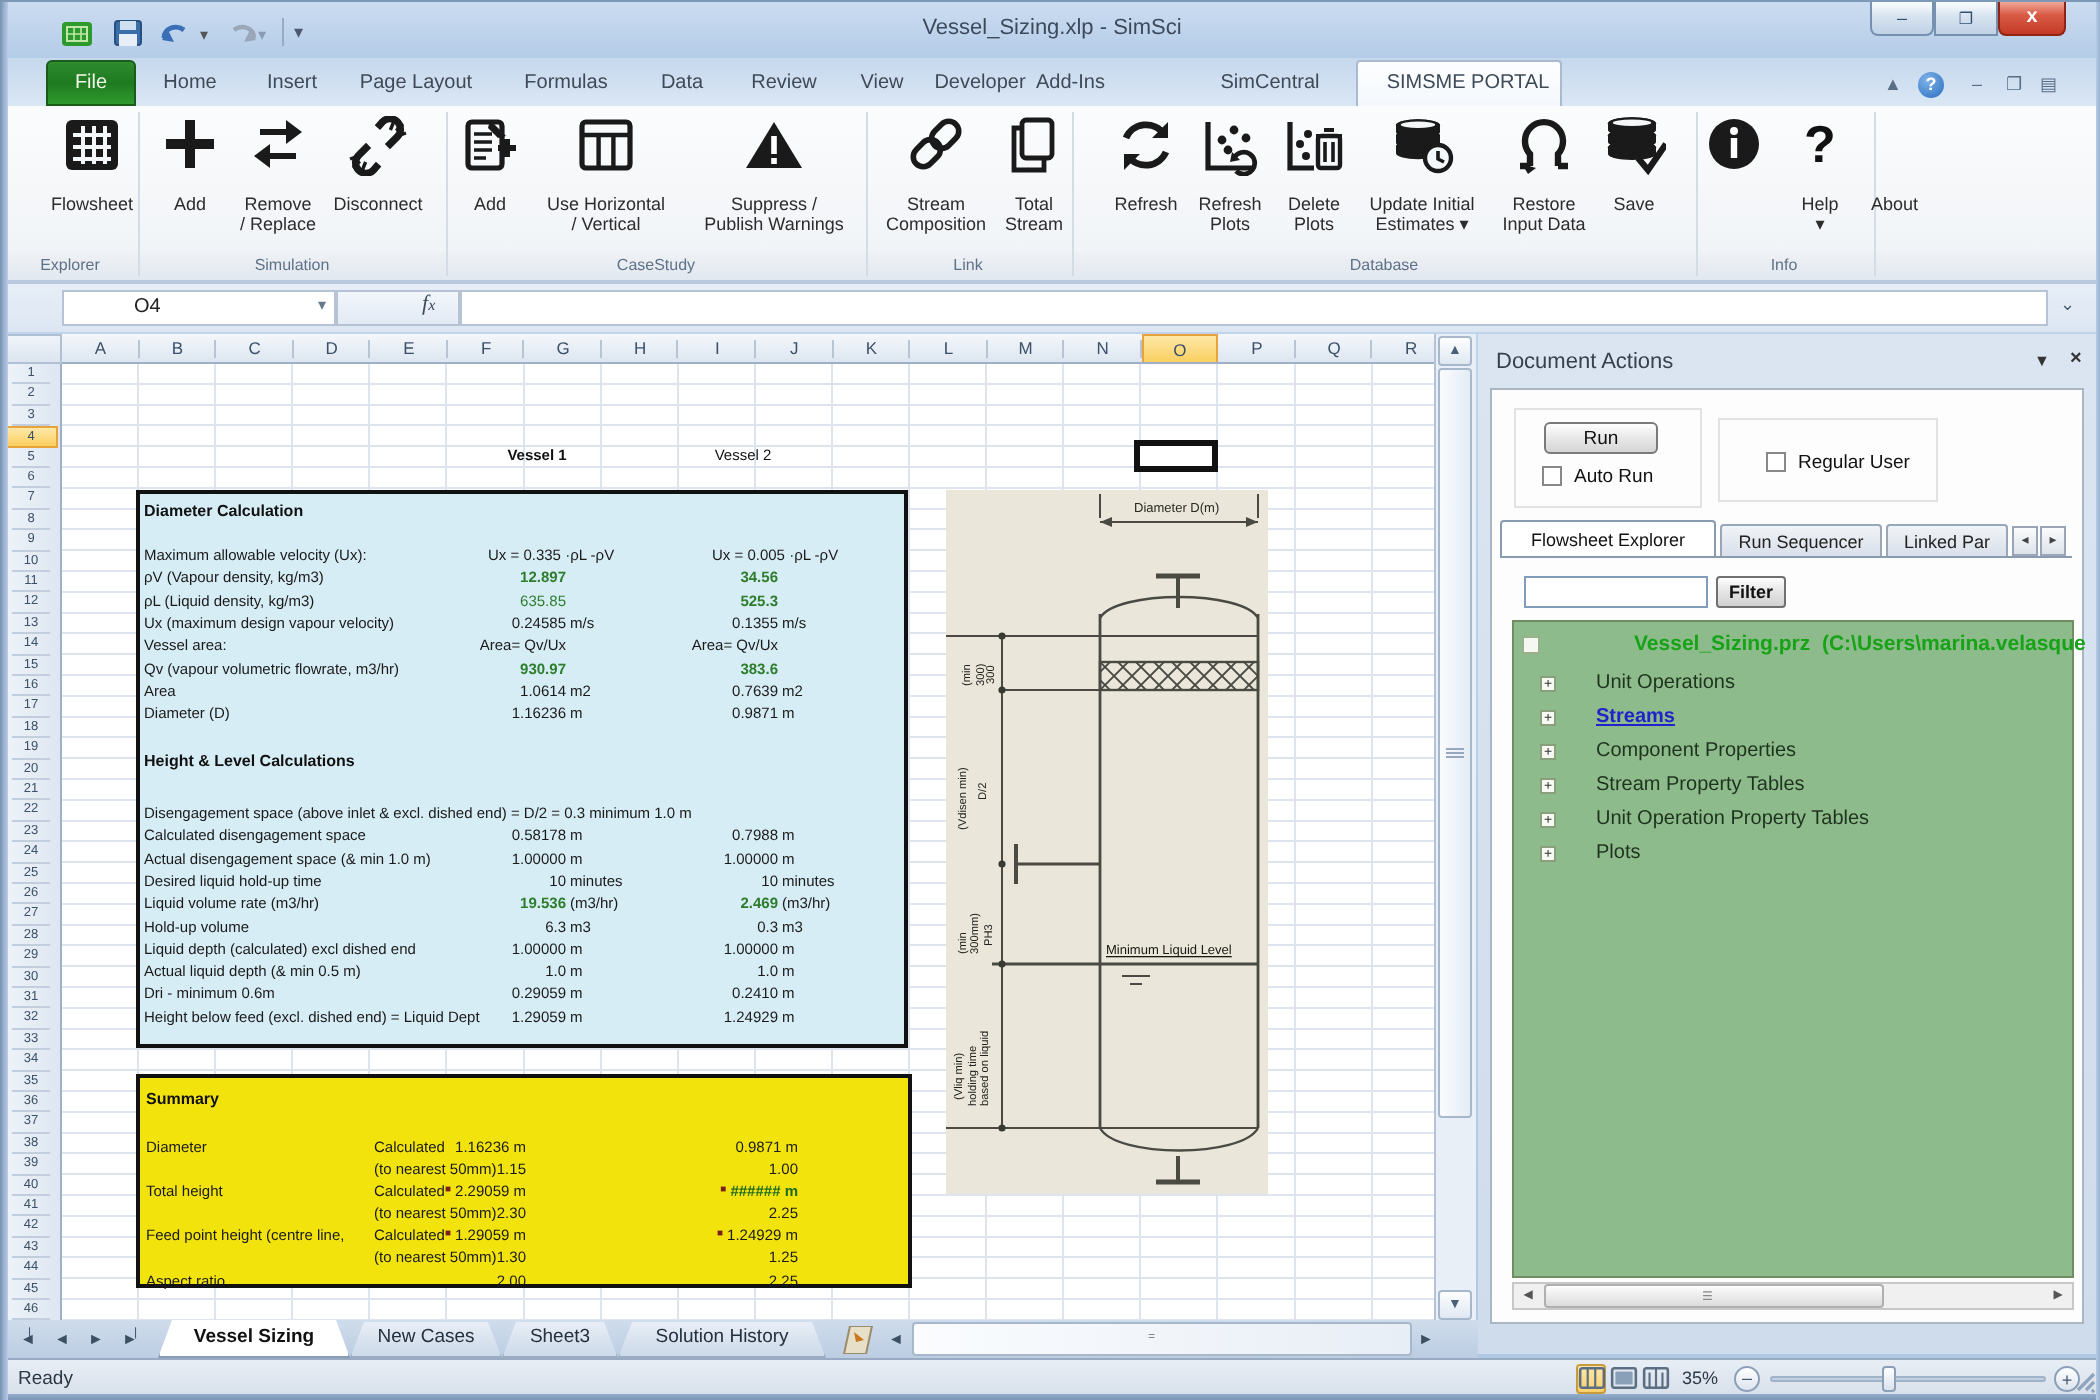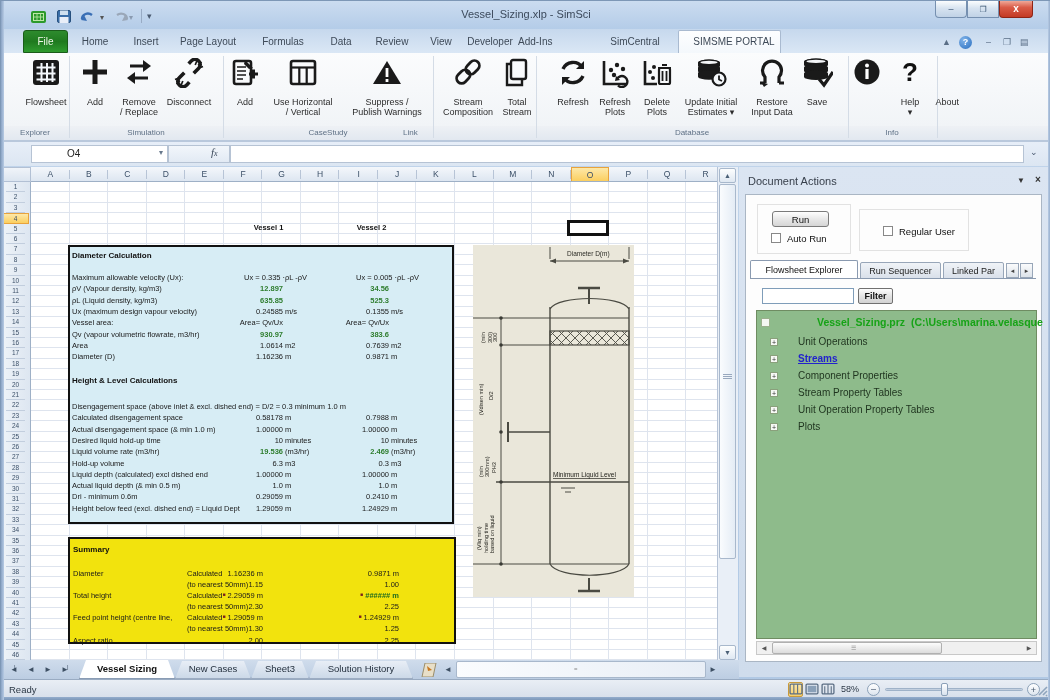--- a/index.html
+++ b/index.html
@@ -60,21 +60,21 @@
 <div class="a" style="left:1px;top:139px;width:1048px;height:2px;background:#b9c8dc"></div>
 <div class="a" style="left:68px;top:55px;width:1px;height:82px;background:#d4dce6"></div>
 <div class="a" style="left:222px;top:55px;width:1px;height:82px;background:#d4dce6"></div>
 <div class="a" style="left:432px;top:55px;width:1px;height:82px;background:#d4dce6"></div>
 <div class="a" style="left:535px;top:55px;width:1px;height:82px;background:#d4dce6"></div>
 <div class="a" style="left:847px;top:55px;width:1px;height:82px;background:#d4dce6"></div>
 <div class="a" style="left:936px;top:55px;width:1px;height:82px;background:#d4dce6"></div>
 <div class="a txt" style="left:-26px;top:127px;width:120px;text-align:center;font-size:8px;color:#5f7186">Explorer</div>
 <div class="a txt" style="left:85px;top:127px;width:120px;text-align:center;font-size:8px;color:#5f7186">Simulation</div>
 <div class="a txt" style="left:267px;top:127px;width:120px;text-align:center;font-size:8px;color:#5f7186">CaseStudy</div>
-<div class="a txt" style="left:402px;top:127px;width:120px;font-size:8px;color:#5f7186">Link</div>
+<div class="a txt" style="left:423px;top:127px;width:120px;text-align:center;font-size:8px;color:#5f7186">Link</div>
 <div class="a txt" style="left:631px;top:127px;width:120px;text-align:center;font-size:8px;color:#5f7186">Database</div>
 <div class="a txt" style="left:831px;top:127px;width:120px;text-align:center;font-size:8px;color:#5f7186">Info</div>
 <svg class="a" style="left:29px;top:57px" width="32" height="30" viewBox="0 0 32 30">
       <rect x="3" y="2" width="26" height="25" rx="3" fill="#1a1a1a"></rect>
       <g stroke="#f4f7fb" stroke-width="2">
         <path d="M6.5 9.5h19M6.5 15.5h19M6.5 21.5h19M11.5 5v19M17 5v19M22.5 5v19"></path>
       </g>
     </svg>
 <div class="a" style="left:0px;top:96px;width:90px;text-align:center;font-size:9px;line-height:10px;color:#2c2c2c">Flowsheet</div>
 <svg class="a" style="left:78px;top:57px" width="32" height="30" viewBox="0 0 32 30">
@@ -336,32 +336,32 @@
 <div class="a" style="left:4px;top:467.0px;width:19px;height:1px;background:#c2cede"></div>
 <div class="a txt" style="left:0;top:468.0px;width:27px;height:10.4px;text-align:center;font-size:6.5px;color:#3c5068;line-height:10.4px">46</div>
 <div class="a" style="left:4px;top:477.4px;width:19px;height:1px;background:#c2cede"></div>
 </div>
 <div class="a" style="left:30px;top:181.0px;width:687px;height:478.0px;background:#fff;overflow:hidden">
 <div class="a" style="left:0;top:0;right:0;bottom:0;
 background-image:repeating-linear-gradient(to right,transparent 0 37.55px,#dee4ee 37.55px 38.55px),
 repeating-linear-gradient(to bottom,transparent 0 9.40px,#dee4ee 9.40px 10.40px)"></div>
 </div>
 <div class="a txt" style="left:230px;top:222px;width:75px;text-align:center;font-size:7.5px;font-weight:bold;color:#111">Vessel 1</div>
-<div class="a txt" style="left:333px;top:222px;width:75px;text-align:center;font-size:7.5px;font-weight:bold;color:#111">Vessel 2</div>
+<div class="a txt" style="left:333px;top:222px;width:75px;text-align:center;font-size:7.5px;font-weight:normal;color:#111">Vessel 2</div>
 <div class="a" style="left:566px;top:219px;width:42px;height:16px;background:#fff;border:3.5px solid #111"></div>
 <div class="a" style="left:67px;top:244px;width:386px;height:279px;background:#d7edf5;border:2px solid #111"></div>
 <div class="a txt" style="left:71px;top:250px;font-size:8px;font-weight:bold;color:#111">Diameter Calculation</div>
 <div class="a txt" style="left:71px;top:272.0px;font-size:7.5px;color:#1a1a1a">Maximum allowable velocity (Ux):</div>
 <div class="a txt" style="left:243px;top:272px;font-size:7.5px;color:#1a1a1a">Ux = 0.335 ·ρL -ρV</div>
 <div class="a txt" style="left:355px;top:272px;font-size:7.5px;color:#1a1a1a">Ux = 0.005 ·ρL -ρV</div>
 <div class="a txt" style="left:71px;top:283.3px;font-size:7.5px;color:#1a1a1a">ρV (Vapour density, kg/m3)</div>
 <div class="a txt" style="left:162px;top:283.3px;width:120px;text-align:right;font-size:7.5px;color:#2e7d2e;font-weight:bold">12.897</div>
 <div class="a txt" style="left:268px;top:283.3px;width:120px;text-align:right;font-size:7.5px;color:#2e7d2e;font-weight:bold">34.56</div>
 <div class="a txt" style="left:71px;top:294.6px;font-size:7.5px;color:#1a1a1a">ρL (Liquid density, kg/m3)</div>
-<div class="a txt" style="left:162px;top:294.6px;width:120px;text-align:right;font-size:7.5px;color:#2e7d2e;font-weight:bold">635.85</div>
+<div class="a txt" style="left:162px;top:294.6px;width:120px;text-align:right;font-size:7.5px;color:#2e7d2e;font-weight:normal">635.85</div>
 <div class="a txt" style="left:268px;top:294.6px;width:120px;text-align:right;font-size:7.5px;color:#2e7d2e;font-weight:bold">525.3</div>
 <div class="a txt" style="left:71px;top:305.9px;font-size:7.5px;color:#1a1a1a">Ux (maximum design vapour velocity)</div>
 <div class="a txt" style="left:162px;top:305.9px;width:120px;text-align:right;font-size:7.5px;color:#1a1a1a">0.24585</div>
 <div class="a txt" style="left:284px;top:305.9px;font-size:7.5px;color:#1a1a1a">m/s</div>
 <div class="a txt" style="left:268px;top:305.9px;width:120px;text-align:right;font-size:7.5px;color:#1a1a1a">0.1355</div>
 <div class="a txt" style="left:390px;top:305.9px;font-size:7.5px;color:#1a1a1a">m/s</div>
 <div class="a txt" style="left:71px;top:317.2px;font-size:7.5px;color:#1a1a1a">Vessel area:</div>
 <div class="a txt" style="left:162px;top:317.2px;width:120px;text-align:right;font-size:7.5px;color:#1a1a1a">Area= Qv/Ux</div>
 <div class="a txt" style="left:268px;top:317.2px;width:120px;text-align:right;font-size:7.5px;color:#1a1a1a">Area= Qv/Ux</div>
 <div class="a txt" style="left:71px;top:328.5px;font-size:7.5px;color:#1a1a1a">Qv (vapour volumetric flowrate, m3/hr)</div>
@@ -612,21 +612,21 @@
       <path d="M4.5 2v9M8 2v9" stroke="#5b6e84"></path>
     </svg>
 <svg class="a" style="left:804px;top:681px" width="14" height="14" viewBox="0 0 13 13">
       <rect x="1" y="2" width="11" height="9" rx="1" fill="none" stroke="#5b6e84" stroke-width="1.2"></rect>
       <rect x="2.5" y="3.5" width="8" height="6" fill="#8aa0b8"></rect>
     </svg>
 <svg class="a" style="left:820px;top:681px" width="14" height="14" viewBox="0 0 13 13">
       <rect x="1" y="2" width="11" height="9" rx="1" fill="none" stroke="#5b6e84" stroke-width="1.2"></rect>
       <path d="M3.5 4v7M6.5 2v9M9.5 4v7" stroke="#5b6e84"></path>
     </svg>
-<div class="a txt" style="left:840px;top:683px;font-size:9px;color:#2c3846">58%</div>
+<div class="a txt" style="left:840px;top:683px;font-size:9px;color:#2c3846">35%</div>
 <div class="a" style="left:866px;top:682px;width:13px;height:13px;border-radius:7px;background:linear-gradient(#fff,#dce4ee);border:1px solid #8ba0b8;text-align:center;font-size:9px;color:#44566c;line-height:11px">–</div>
 <div class="a" style="left:884px;top:687px;width:138px;height:3px;background:#c2cfdf;border:1px solid #9fb2c8;border-radius:2px"></div>
 <div class="a" style="left:940px;top:682px;width:7px;height:13px;background:linear-gradient(#fff,#d8e2ee);border:1px solid #8ba0b8;border-radius:2px"></div>
 <div class="a" style="left:1026px;top:682px;width:13px;height:13px;border-radius:7px;background:linear-gradient(#fff,#dce4ee);border:1px solid #8ba0b8;text-align:center;font-size:9px;color:#44566c;line-height:12px">+</div>
 <svg class="a" style="left:1036px;top:684px" width="12" height="12" viewBox="0 0 12 12">
 <g stroke="#8fa5bd" stroke-width="1.6">
         <path d="M10 2L2 10M10 6L6 10M10 10l-1 1"></path>
       </g>
     </svg>
 <div class="a" style="left:0;top:696px;width:1050px;height:4px;background:linear-gradient(#94adcc,#7490b2)"></div>

